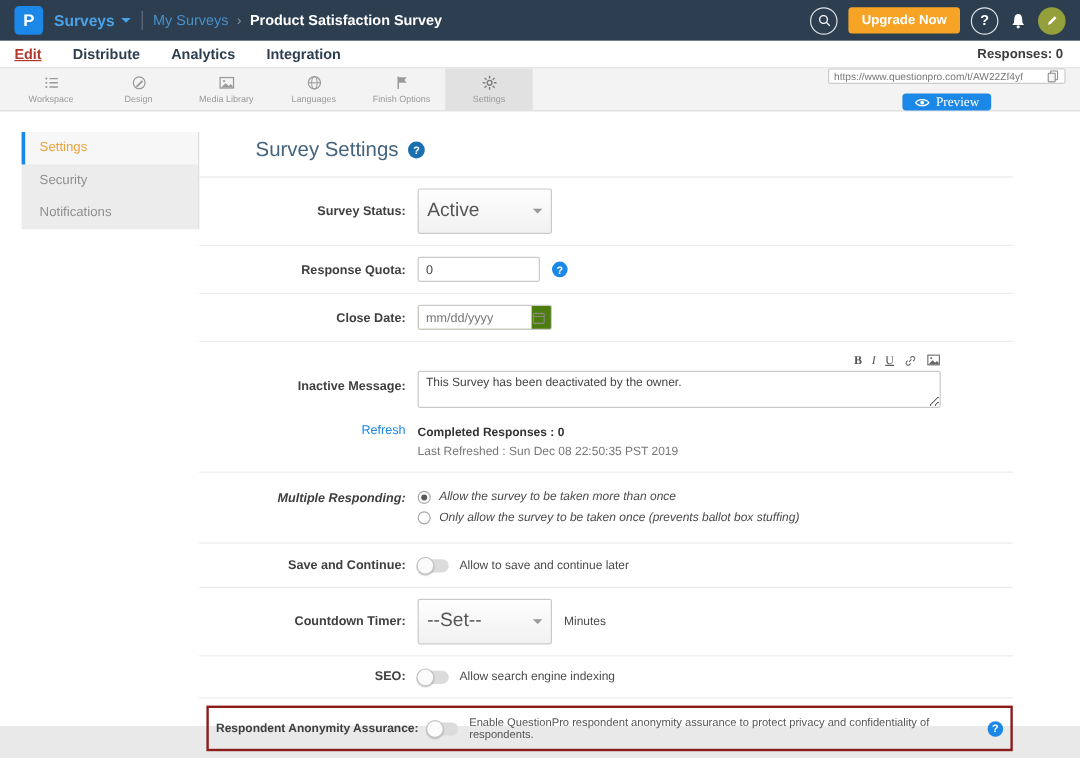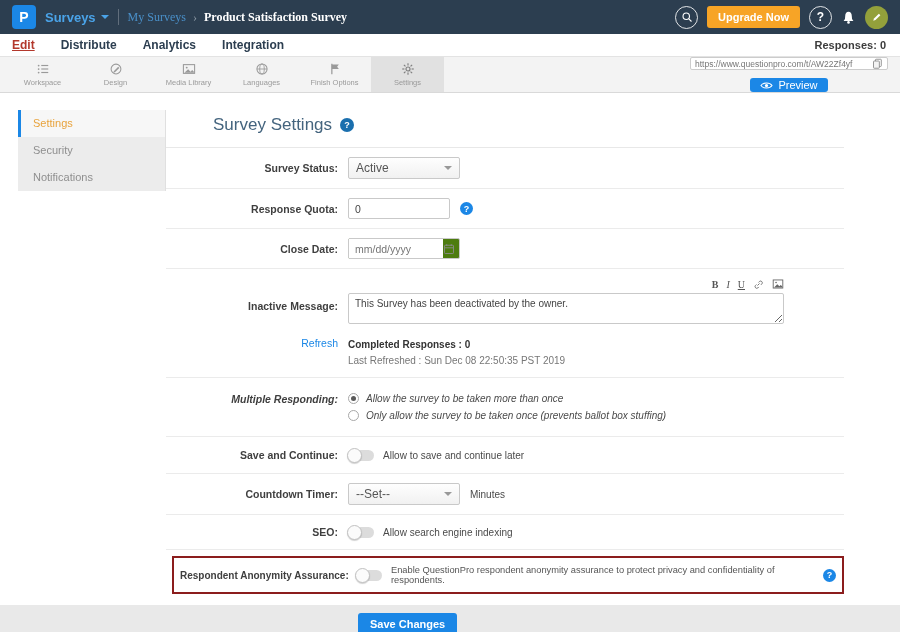--- a/index.html
+++ b/index.html
@@ -7,21 +7,21 @@
   body { font-family:"Liberation Sans","DejaVu Sans",sans-serif; background:#e9e9e9; overflow:hidden; }
   .page { width:900px; height:632px; position:relative; background:#e9e9e9; }
 
   
   .topbar { height:34px; background:#2c3e50; display:flex; align-items:center; padding:0 12px; gap:9px; }
   .logo { width:24px; height:24px; background:#1b87e6; border-radius:4px; color:#fff; font-weight:bold; font-size:14px; display:flex; align-items:center; justify-content:center; cursor:pointer; }
   .product { display:flex; align-items:center; gap:5px; color:#4aa3e8; font-size:13px; font-weight:bold; cursor:pointer; }
   .caret-down { width:0; height:0; border-left:4px solid transparent; border-right:4px solid transparent; border-top:4px solid #999; display:inline-block; }
   .product .caret-down { border-top-color:#4aa3e8; }
   .topbar-sep { width:1px; height:16px; background:rgba(255,255,255,0.25); }
-  .breadcrumb { display:flex; align-items:center; gap:7px; font-size:12px;font-family:Liberation Serif, serif; }
+  .breadcrumb { display:flex; align-items:center; gap:7px; font-size:12px; }
   .bc-parent { color:#4a90c9; cursor:pointer; text-decoration:none; }
   .bc-sep { color:#8a97a3; }
   .bc-current { color:#ffffff; font-weight:600; }
   .topbar-right { margin-left:auto; display:flex; align-items:center; gap:9px; }
   .icon-circle { width:23px; height:23px; border-radius:50%; border:1px solid rgba(255,255,255,0.85); background:transparent; display:flex; align-items:center; justify-content:center; cursor:pointer; color:#fff; font-size:12px; font-weight:bold; }
   .icon-plain { background:transparent; border:none; cursor:pointer; display:flex; align-items:center; }
   .upgrade { background:#f7a426; color:#fff; border:none; border-radius:3px; font-size:11px; font-weight:bold; padding:5px 11px; cursor:pointer; }
   .pencil-circle { width:23px; height:23px; border-radius:50%; border:none; background:#93a03b; display:flex; align-items:center; justify-content:center; cursor:pointer; }
 
   
@@ -32,21 +32,21 @@
 
   
   .toolbar { height:37px; background:#f3f3f3; border-top:1px solid #e3e3e3; border-bottom:1px solid #d9d9d9; display:flex; align-items:stretch; padding-left:6px; }
   .tool-item { width:73px; display:flex; flex-direction:column; align-items:center; justify-content:center; gap:2px; cursor:pointer; }
   .tool-item.active { background:#e1e1e1; }
   .tool-label { font-size:7.5px; color:#9a9a9a; white-space:nowrap; }
   .toolbar-right { margin-left:auto; display:flex; align-items:center; gap:8px; padding-right:12px;flex-direction:column; }
   .url-box { width:198px; height:21px; background:#fff; border:1px solid #ccc; border-radius:2px; display:flex; align-items:center; padding:0 4px; gap:3px; }
   .url-input { border:none; outline:none; font-size:8.5px; color:#777; flex:1; min-width:0; font-family:inherit; background:transparent; }
   .copy-btn { background:transparent; border:none; cursor:pointer; display:flex; }
-  .preview-btn { background:#1b87e6; color:#fff; border:none; border-radius:3px; height:23px; padding:0 10px; font-size:11px; display:flex; align-items:center; gap:5px; cursor:pointer; }
+  .preview-btn { background:#1b87e6; color:#fff; border:none; border-radius:3px; height:23px; padding:0 10px; font-size:11px; display:flex; align-items:center; gap:5px; cursor:pointer;font-family:Liberation Serif, serif; }
 
   
   .content { height:539px; background:#e9e9e9; position:relative; }
   .content-inner { height:512px; background:#fff; position:relative; }
 
   .sidebar { position:absolute; left:18px; top:17px; width:148px; background:#ececec; border-right:1px solid #e0e0e0; }
   .side-item { height:27px; line-height:27px; padding-left:12px; font-size:11px; color:#8f8f8f; border-left:3px solid transparent; cursor:pointer; }
   .side-item.active { background:#f7f7f7; border-left-color:#1b87e6; color:#e8a33d; }
 
   .main { position:absolute; left:166px; top:0; width:678px; }
@@ -55,21 +55,21 @@
   .qbadge { display:inline-flex; width:14px; height:14px; border-radius:50%; background:#1a6fae; color:#fff; font-size:9px; font-weight:bold; align-items:center; justify-content:center; flex:none; cursor:pointer; }
   .qbadge.small { width:13px; height:13px; background:#1b87e6; }
 
   .row { display:flex; align-items:center; padding:9px 0; border-top:1px solid #ebebeb; }
   .row.first { border-top:none; }
   .row.no-line { border-top:none; padding-top:0; }
   .row.top { align-items:flex-start; }
   .lbl { width:182px; text-align:right; padding-right:10px; font-weight:bold; font-size:10.5px; color:#3f3f3f; flex:none; }
   .ctrl { display:flex; align-items:center; flex:1; min-width:0; }
 
-  .select { width:112px; height:22px; border:1px solid #c9c9c9; border-radius:2px; background:linear-gradient(#fefefe,#f1f1f1); display:flex; align-items:center; justify-content:space-between; padding:0 7px; font-size:12px; color:#555; cursor:pointer; }
+  .select { width:112px; height:38px; border:1px solid #c9c9c9; border-radius:2px; background:linear-gradient(#fefefe,#f1f1f1); display:flex; align-items:center; justify-content:space-between; padding:0 7px; font-size:16px; color:#555; cursor:pointer; }
   .text-input { height:21px; width:102px; border:1px solid #c9c9c9; border-radius:2px; font-size:10.5px; color:#444; padding:0 6px; font-family:inherit; outline:none; }
   .date-wrap { height:21px; width:112px; border:1px solid #c9c9c9; border-radius:2px; display:flex; align-items:center; padding-right:4px; background:#4d7c0f; }
   .date-wrap input { border:none; flex:1; min-width:0; height:100%; font-size:10.5px; color:#888; padding:0 6px; font-family:inherit; outline:none; }
   .ml10 { margin-left:10px; }
 
   .msg-col { display:flex; flex-direction:column; }
   .fmt-bar { width:436px; display:flex; justify-content:flex-end; align-items:center; gap:8px; margin-bottom:3px; }
   .fmt-btn { background:transparent; border:none; cursor:pointer; font-size:10px; color:#555; display:flex; align-items:center; font-family:"Liberation Serif","DejaVu Serif",serif; }
   .fmt-b { font-weight:bold; }
   .fmt-i { font-style:italic; }

